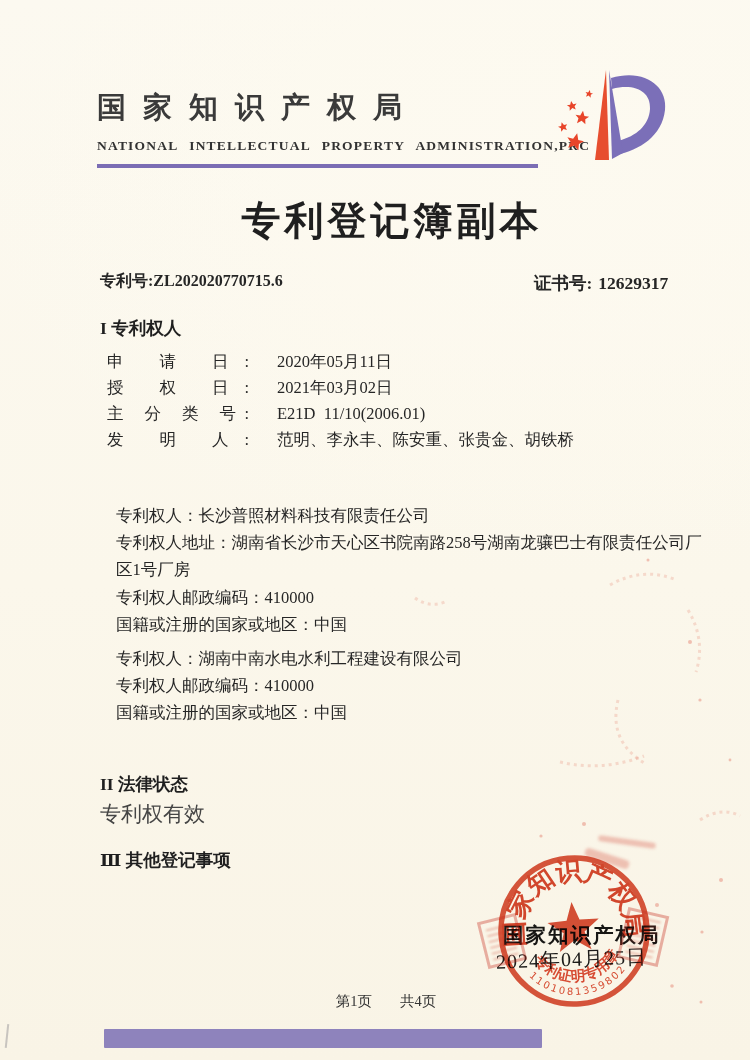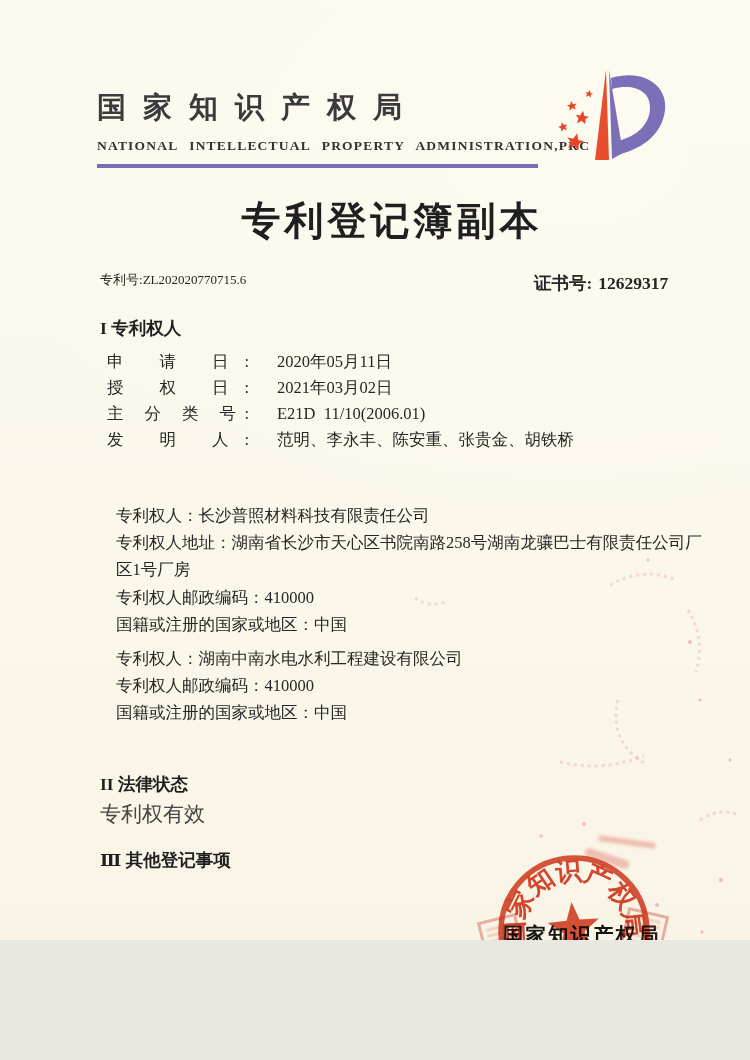--- a/index.html
+++ b/index.html
@@ -1,34 +1,34 @@
 <!DOCTYPE html>
 <html><head>
 <meta charset="utf-8">
 <style>
   html,body{margin:0;padding:0;background:#e9e7e2;}
   .page{
-    position:relative;width:750px;height:940px;overflow:hidden;
+    position:relative;width:750px;height:1060px;overflow:hidden;
     background:
       radial-gradient(900px 600px at 75% 15%, rgba(253,250,240,.9), rgba(0,0,0,0) 70%),
       linear-gradient(180deg,#fcf9f0 0%,#fbf7eb 55%,#f9f4e6 100%);
     font-family:"Liberation Serif","DejaVu Serif",serif;
     color:#262626;
   }
   .abs{position:absolute;}
   
   .agency-cn{left:97px;top:88px;font-size:29px;font-weight:700;letter-spacing:17px;color:#3a3a3a;}
   .agency-en{left:97px;top:138px;font-size:13.5px;font-weight:700;letter-spacing:1.2px;word-spacing:7px;color:#323232;}
   .header-rule{left:97px;top:164px;width:441px;height:3.5px;background:#7b6db4;}
   .logo{left:542px;top:62px;}
   
   .doc-title{left:0;top:194px;width:750px;margin:0;text-align:center;transform:translateX(17px);
     font-size:39px;font-weight:700;letter-spacing:4px;color:#1f1f1f;}
   
-  .patent-no{left:100px;top:271px;font-size:13px;font-weight:400;}
+  .patent-no{left:100px;top:271px;font-size:16px;font-weight:700;}
   .cert-no{left:534px;top:271px;font-size:17.5px;font-weight:700;}
   .cert-no .gap{display:inline-block;width:6px;}
   
   .sec-heading{font-size:17.5px;font-weight:700;color:#1f1f1f;}
   .s1{left:100px;top:316px;}
   .s2{left:100px;top:772px;}
   .s3{left:100px;top:848px;}
   .status-text{left:100px;top:800px;font-size:21px;color:#454545;}
   
   .fields{left:107px;top:349px;width:580px;font-size:16.5px;}

